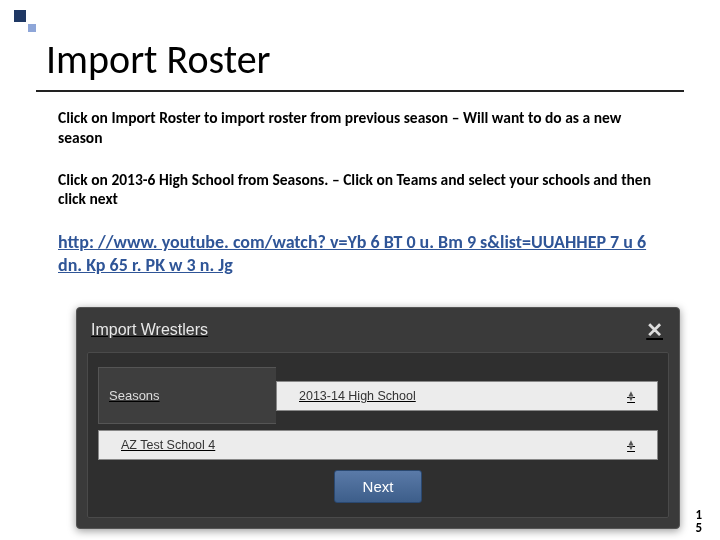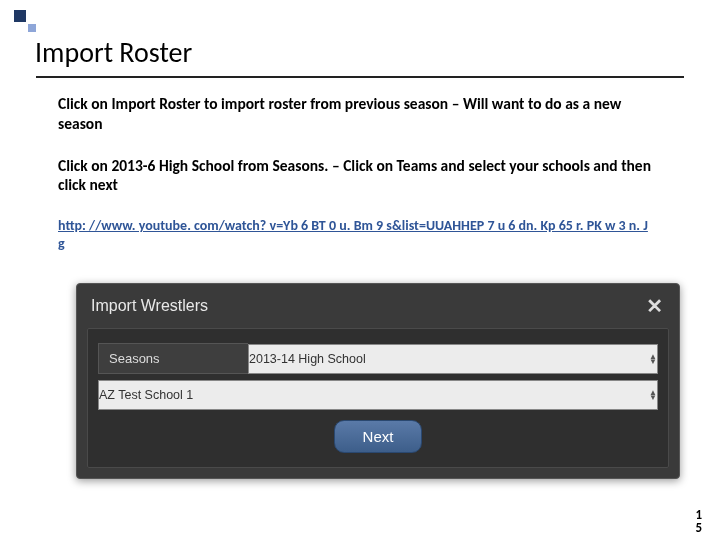--- a/index.html
+++ b/index.html
@@ -1,37 +1,37 @@
 <!DOCTYPE html>
 <html><head>
 <meta charset="utf-8">
 <style>
   * { box-sizing: border-box; margin: 0; padding: 0; }
   html, body { width: 720px; height: 540px; background: #fff; font-family: Calibri, Arial, sans-serif; overflow: hidden; }
   .slide { position: relative; width: 720px; height: 540px; padding: 0; }
   .corner-deco { position: absolute; top: 10px; left: 14px; }
   .corner-deco .sq { width: 12px; height: 12px; background: #1f3864; position: absolute; top: 0; left: 0; }
   .corner-deco .sq2 { width: 8px; height: 8px; background: #8ea6d8; position: absolute; top: 14px; left: 14px; }
-  .title { font-size: 28px; font-weight: 400; color: #000; padding: 35px 0 0 35px; letter-spacing: 0px; }
+  .title { font-size: 40px; font-weight: 400; color: #000; padding: 35px 0 0 46px; letter-spacing: 0px; }
   .rule { border: none; border-top: 2px solid #222; margin: 6px 36px 0 36px; }
   .body { padding: 16px 68px 0 58px; }
   .para { font-size: 15.5px; color: #000; line-height: 1.28; margin-bottom: 22px; font-weight: 600; }
-  .link { color: #2f5597; text-decoration: underline; font-weight: 600; font-size: 14px; line-height: 1.28; display: block; margin-bottom: 10px; word-break: break-all; }
-  .modal-wrap { margin: 30px 40px 0 76px; }
+  .link { color: #2f5597; text-decoration: underline; font-weight: 600; font-size: 18px; line-height: 1.28; display: block; margin-bottom: 10px; word-break: break-all; }
+  .modal-wrap { margin: 30px 40px 0 76px; text-decoration: underline; }
   .modal { background: #3a3a3a; border: 1px solid #555; border-radius: 4px; box-shadow: 0 2px 8px rgba(0,0,0,0.4); overflow: hidden; }
   .modal-header { display: flex; align-items: center; justify-content: space-between; padding: 10px 12px 8px 14px; }
   .modal-title { color: #e8e8e8; font-size: 16px; font-weight: 400; font-family: Arial, sans-serif; }
   .close-x { color: #ddd; font-size: 20px; font-weight: bold; cursor: pointer; padding: 0 4px; }
   .modal-body { background: #2f2f2f; border: 1px solid #4a4a4a; margin: 2px 10px 10px 10px; border-radius: 2px; padding: 8px 10px 14px 10px; }
   .row { display: flex; align-items: center; gap: 0; margin: 6px 0; }
-  .row-label { width: 150px; background: #3e3e3e; color: #ddd; font-size: 13px; padding: 7px 10px; border: 1px solid #555; border-right: none; font-family: Arial, sans-serif; }
-  .row-select { flex: 1; background: #ececec; color: #333; font-size: 12.5px; padding: 7px 0; border: 1px solid #888; display: flex; justify-content: space-between; align-items: center; font-family: Arial, sans-serif; }
+  .row-label { width: 178px; background: #3e3e3e; color: #ddd; font-size: 13px; padding: 20px 10px; border: 1px solid #555; border-right: none; font-family: Arial, sans-serif; }
+  .row-select { flex: 1; background: #ececec; color: #333; font-size: 12.5px; padding: 7px 22px; border: 1px solid #888; display: flex; justify-content: space-between; align-items: center; font-family: Arial, sans-serif; }
   .updn { display: flex; flex-direction: column; line-height: 5px; font-size: 8px; color: #555; }
   .next-wrap { text-align: center; margin-top: 10px; }
-  .next-btn { display: inline-block; background: linear-gradient(#5a7aa8, #3d5e8a); color: #fff; font-size: 15px; padding: 7px 28px; border: 1px solid #2a4870; border-radius: 10px; cursor: pointer; font-family: Arial, sans-serif; }
+  .next-btn { display: inline-block; background: linear-gradient(#5a7aa8, #3d5e8a); color: #fff; font-size: 15px; padding: 7px 28px; border: 1px solid #2a4870; border-radius: 3px; cursor: pointer; font-family: Arial, sans-serif; }
   .pagenum { position: absolute; bottom: 6px; right: 18px; font-size: 13px; font-weight: 700; color: #000; line-height: 1; text-align: left; }
 </style>
 </head>
 <body>
 
 <div class="slide">
   <div class="corner-deco">
     <div class="sq"></div>
     <div class="sq2"></div>
   </div>
@@ -57,21 +57,21 @@
           <div class="row-select">
             <span>2013-14 High School</span>
             <span class="updn">
                 <span>▲</span>
                 <span>▼</span>
               </span>
           </div>
         </div>
         <div class="row">
           <div class="row-select">
-            <span>AZ Test School 1</span>
+            <span>AZ Test School 4</span>
             <span class="updn">
                 <span>▲</span>
                 <span>▼</span>
               </span>
           </div>
         </div>
         <div class="next-wrap">
           <span class="next-btn">Next</span>
         </div>
       </div>

